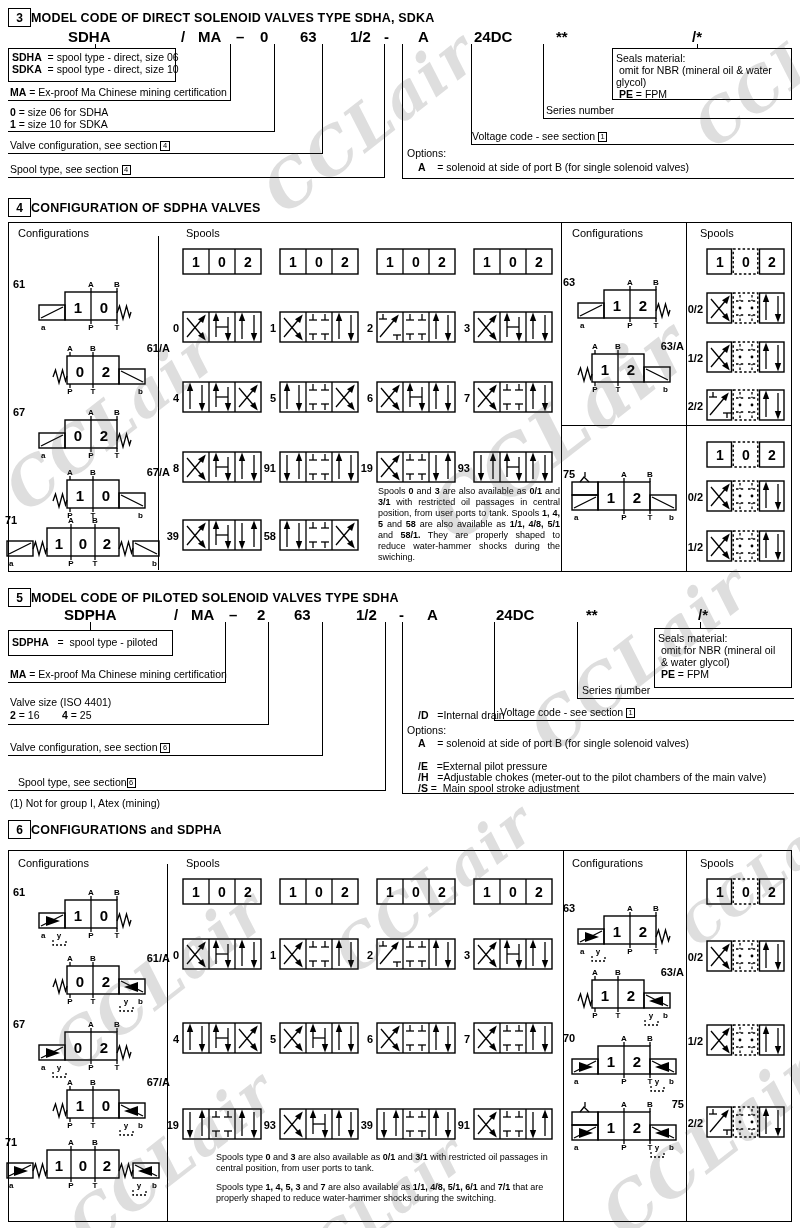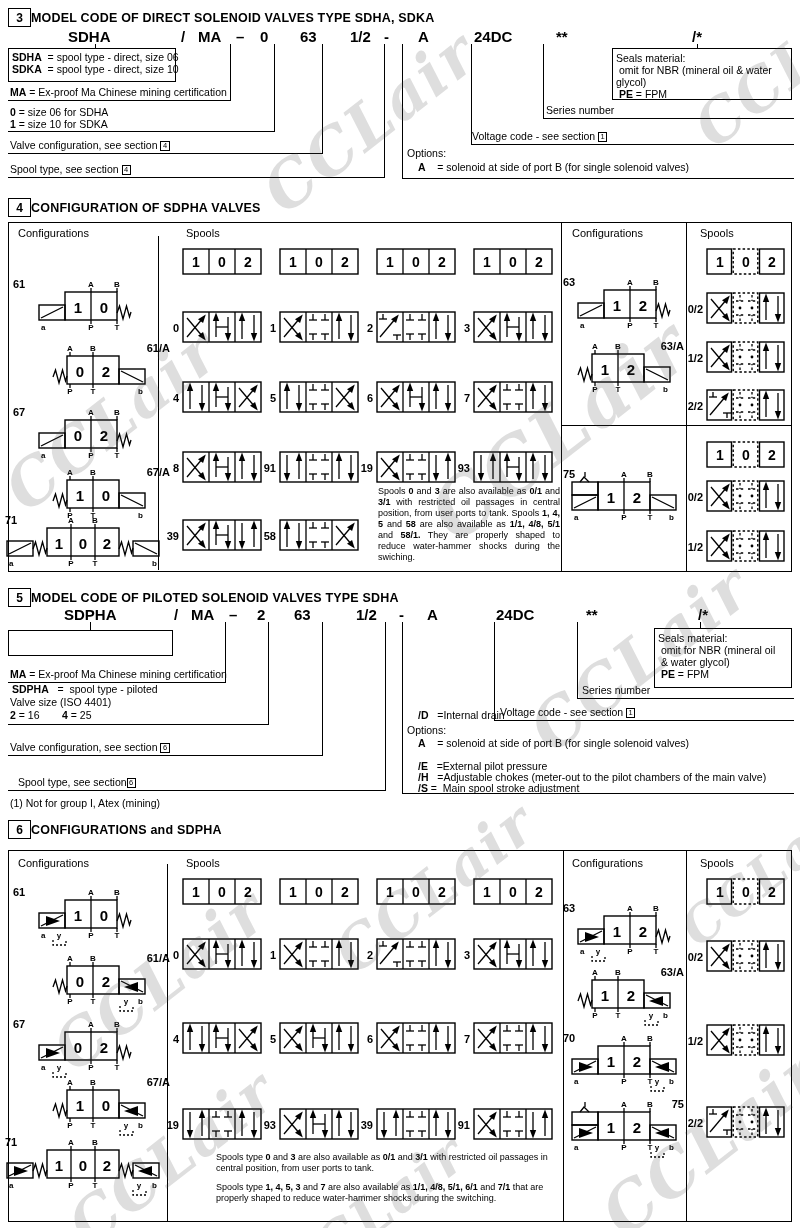--- a/index.html
+++ b/index.html
@@ -734,21 +734,21 @@
     <div class="codePart" style="left: 229px; top: 606px;">–</div>
     <div class="codePart" style="left: 257px; top: 606px;">2</div>
     <div class="codePart" style="left: 294px; top: 606px;">63</div>
     <div class="codePart" style="left: 356px; top: 606px;">1/2</div>
     <div class="codePart" style="left: 399px; top: 606px;">-</div>
     <div class="codePart" style="left: 427px; top: 606px;">A</div>
     <div class="codePart" style="left: 496px; top: 606px;">24DC</div>
     <div class="codePart" style="left: 586px; top: 606px;">**</div>
     <div class="codePart" style="left: 698px; top: 606px;">/*</div>
     <div class="box" style="left: 8px; top: 630px; width: 165px; height: 26px;"></div>
-    <div class="lbl" style="left: 12px; top: 636px; margin-top: 47px;"><b>SDPHA</b>   =  spool type - piloted</div>
+    <div class="lbl" style="left: 12px; top: 636px;"><b>SDPHA</b>   =  spool type - piloted</div>
     <div class="ln" style="left: 90px; top: 622px; width: 1.2px; height: 8px;"></div>
     <div class="lbl" style="left: 10px; top: 668px;"><b>MA</b> = Ex-proof Ma Chinese mining certification</div>
     <div class="ln" style="left: 8px; top: 682px; width: 218px; height: 1.2px;"></div>
     <div class="ln" style="left: 225px; top: 622px; width: 1.2px; height: 61px;"></div>
     <div class="lbl" style="left: 10px; top: 696px;">Valve size (ISO 4401)</div>
     <div class="lbl" style="left: 10px; top: 709px;"><b>2</b> = 16</div>
     <div class="lbl" style="left: 62px; top: 709px;"><b>4</b> = 25</div>
     <div class="ln" style="left: 8px; top: 724px; width: 261px; height: 1.2px;"></div>
     <div class="ln" style="left: 268px; top: 622px; width: 1.2px; height: 103px;"></div>
     <div class="lbl" style="left: 10px; top: 741px;">Valve configuration, see section <span class="ref">6</span></div>

